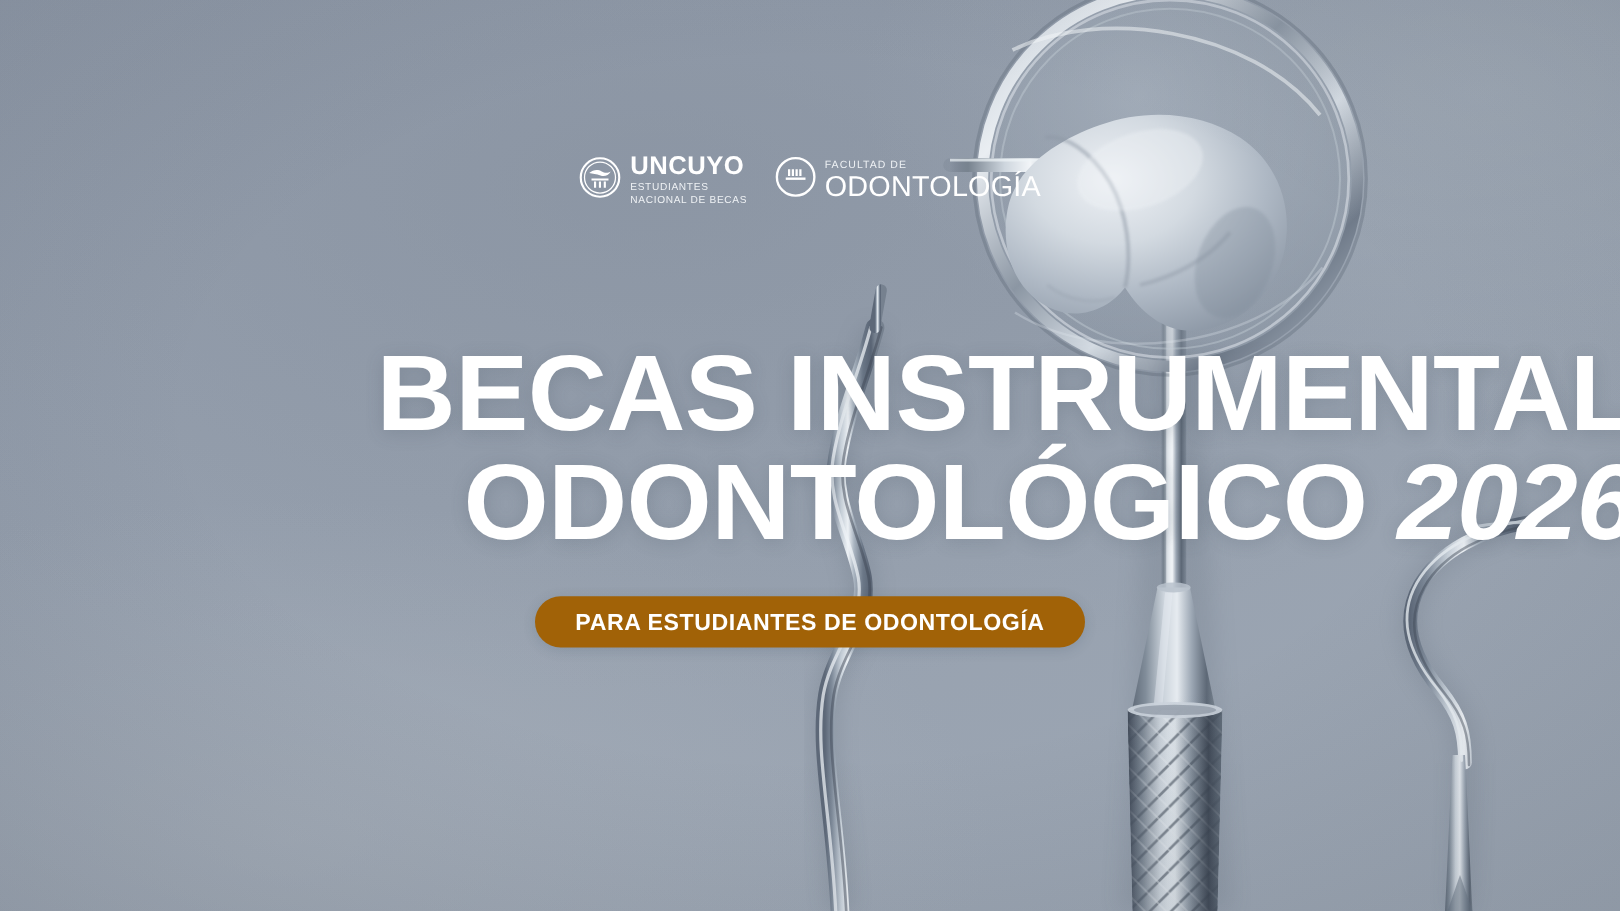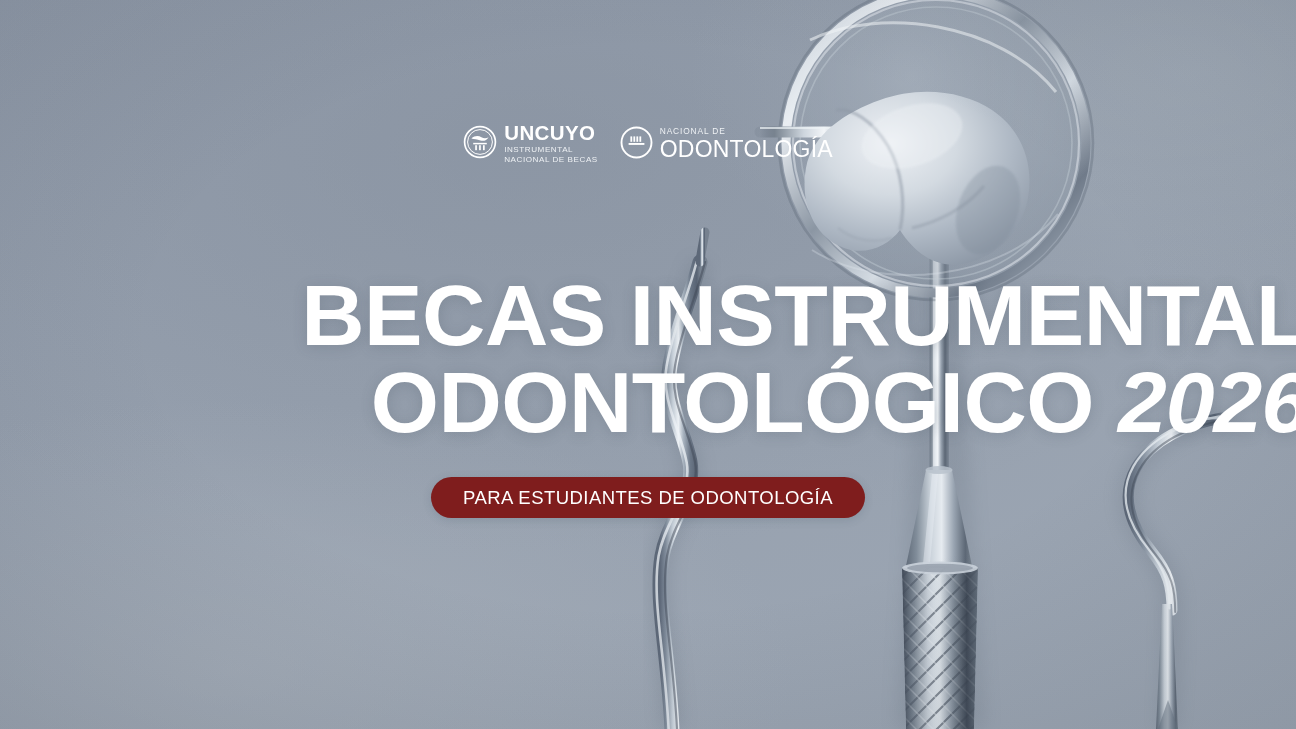--- a/index.html
+++ b/index.html
@@ -137,24 +137,24 @@
     display: flex;
     justify-content: center;
   }
   .badge {
     display: inline-flex;
     align-items: center;
     justify-content: center;
     height: 41px;
     padding: 0 32px;
     border-radius: 21px;
-    background: #7f1d1d;
+    background: #a16207;
     color: #ffffff;
     font-size: 18.5px;
-    font-weight: 400;
+    font-weight: 700;
     letter-spacing: 0.45px;
     box-shadow: 0 2px 10px rgba(40,60,80,0.16);
     white-space: nowrap;
   }
 </style>
 </head>
 <body>
 
 <div class="poster">
 
@@ -340,38 +340,38 @@
             <path d="M8.4 13.4 C11.6 10.6 15.4 10.4 18.4 12.2 C21 13.8 23.6 13.4 25.6 12.2
                      C23.8 15.4 20.4 16.6 17.4 15.4 C14.2 14.2 11 14 8.4 13.4 Z" fill="#ffffff"></path>
             <path d="M10.2 18.6 L23.8 18.6" stroke="#ffffff" stroke-width="1.5"></path>
             <rect x="12.2" y="20.2" width="1.7" height="5" fill="#ffffff"></rect>
             <rect x="16.1" y="20.2" width="1.7" height="5" fill="#ffffff"></rect>
             <rect x="20" y="20.2" width="1.7" height="5" fill="#ffffff"></rect>
           </svg>
         </span>
         <span class="logo-text-uncuyo">
           <span class="big">UNCUYO</span>
-          <span class="small">INSTRUMENTAL</span>
+          <span class="small">ESTUDIANTES</span>
           <span class="small">NACIONAL DE BECAS</span>
         </span>
       </div>
 
       <div class="logo-unit">
         <span class="logo-mark">
           <svg width="33" height="33" viewBox="0 0 33 33" xmlns="http://www.w3.org/2000/svg" aria-hidden="true">
             <circle cx="16.5" cy="16.5" r="15" fill="none" stroke="#ffffff" stroke-width="1.9"></circle>
             <rect x="10.4" y="10.4" width="1.8" height="5.4" fill="#ffffff"></rect>
             <rect x="13.4" y="10.4" width="1.8" height="5.4" fill="#ffffff"></rect>
             <rect x="16.4" y="10.4" width="1.8" height="5.4" fill="#ffffff"></rect>
             <rect x="19.4" y="10.4" width="1.8" height="5.4" fill="#ffffff"></rect>
             <rect x="8.6" y="17" width="15.8" height="1.9" fill="#ffffff"></rect>
           </svg>
         </span>
         <span class="logo-text-odo">
-          <span class="small">NACIONAL DE</span>
+          <span class="small">FACULTAD DE</span>
           <span class="big">ODONTOLOGÍA</span>
         </span>
       </div>
     </div>
 
     <h1 class="headline">
       <span class="line line1">BECAS INSTRUMENTAL</span>
       <span class="line line2"><span>ODONTOLÓGICO</span><span> </span><span class="year">2026</span></span>
     </h1>
 

